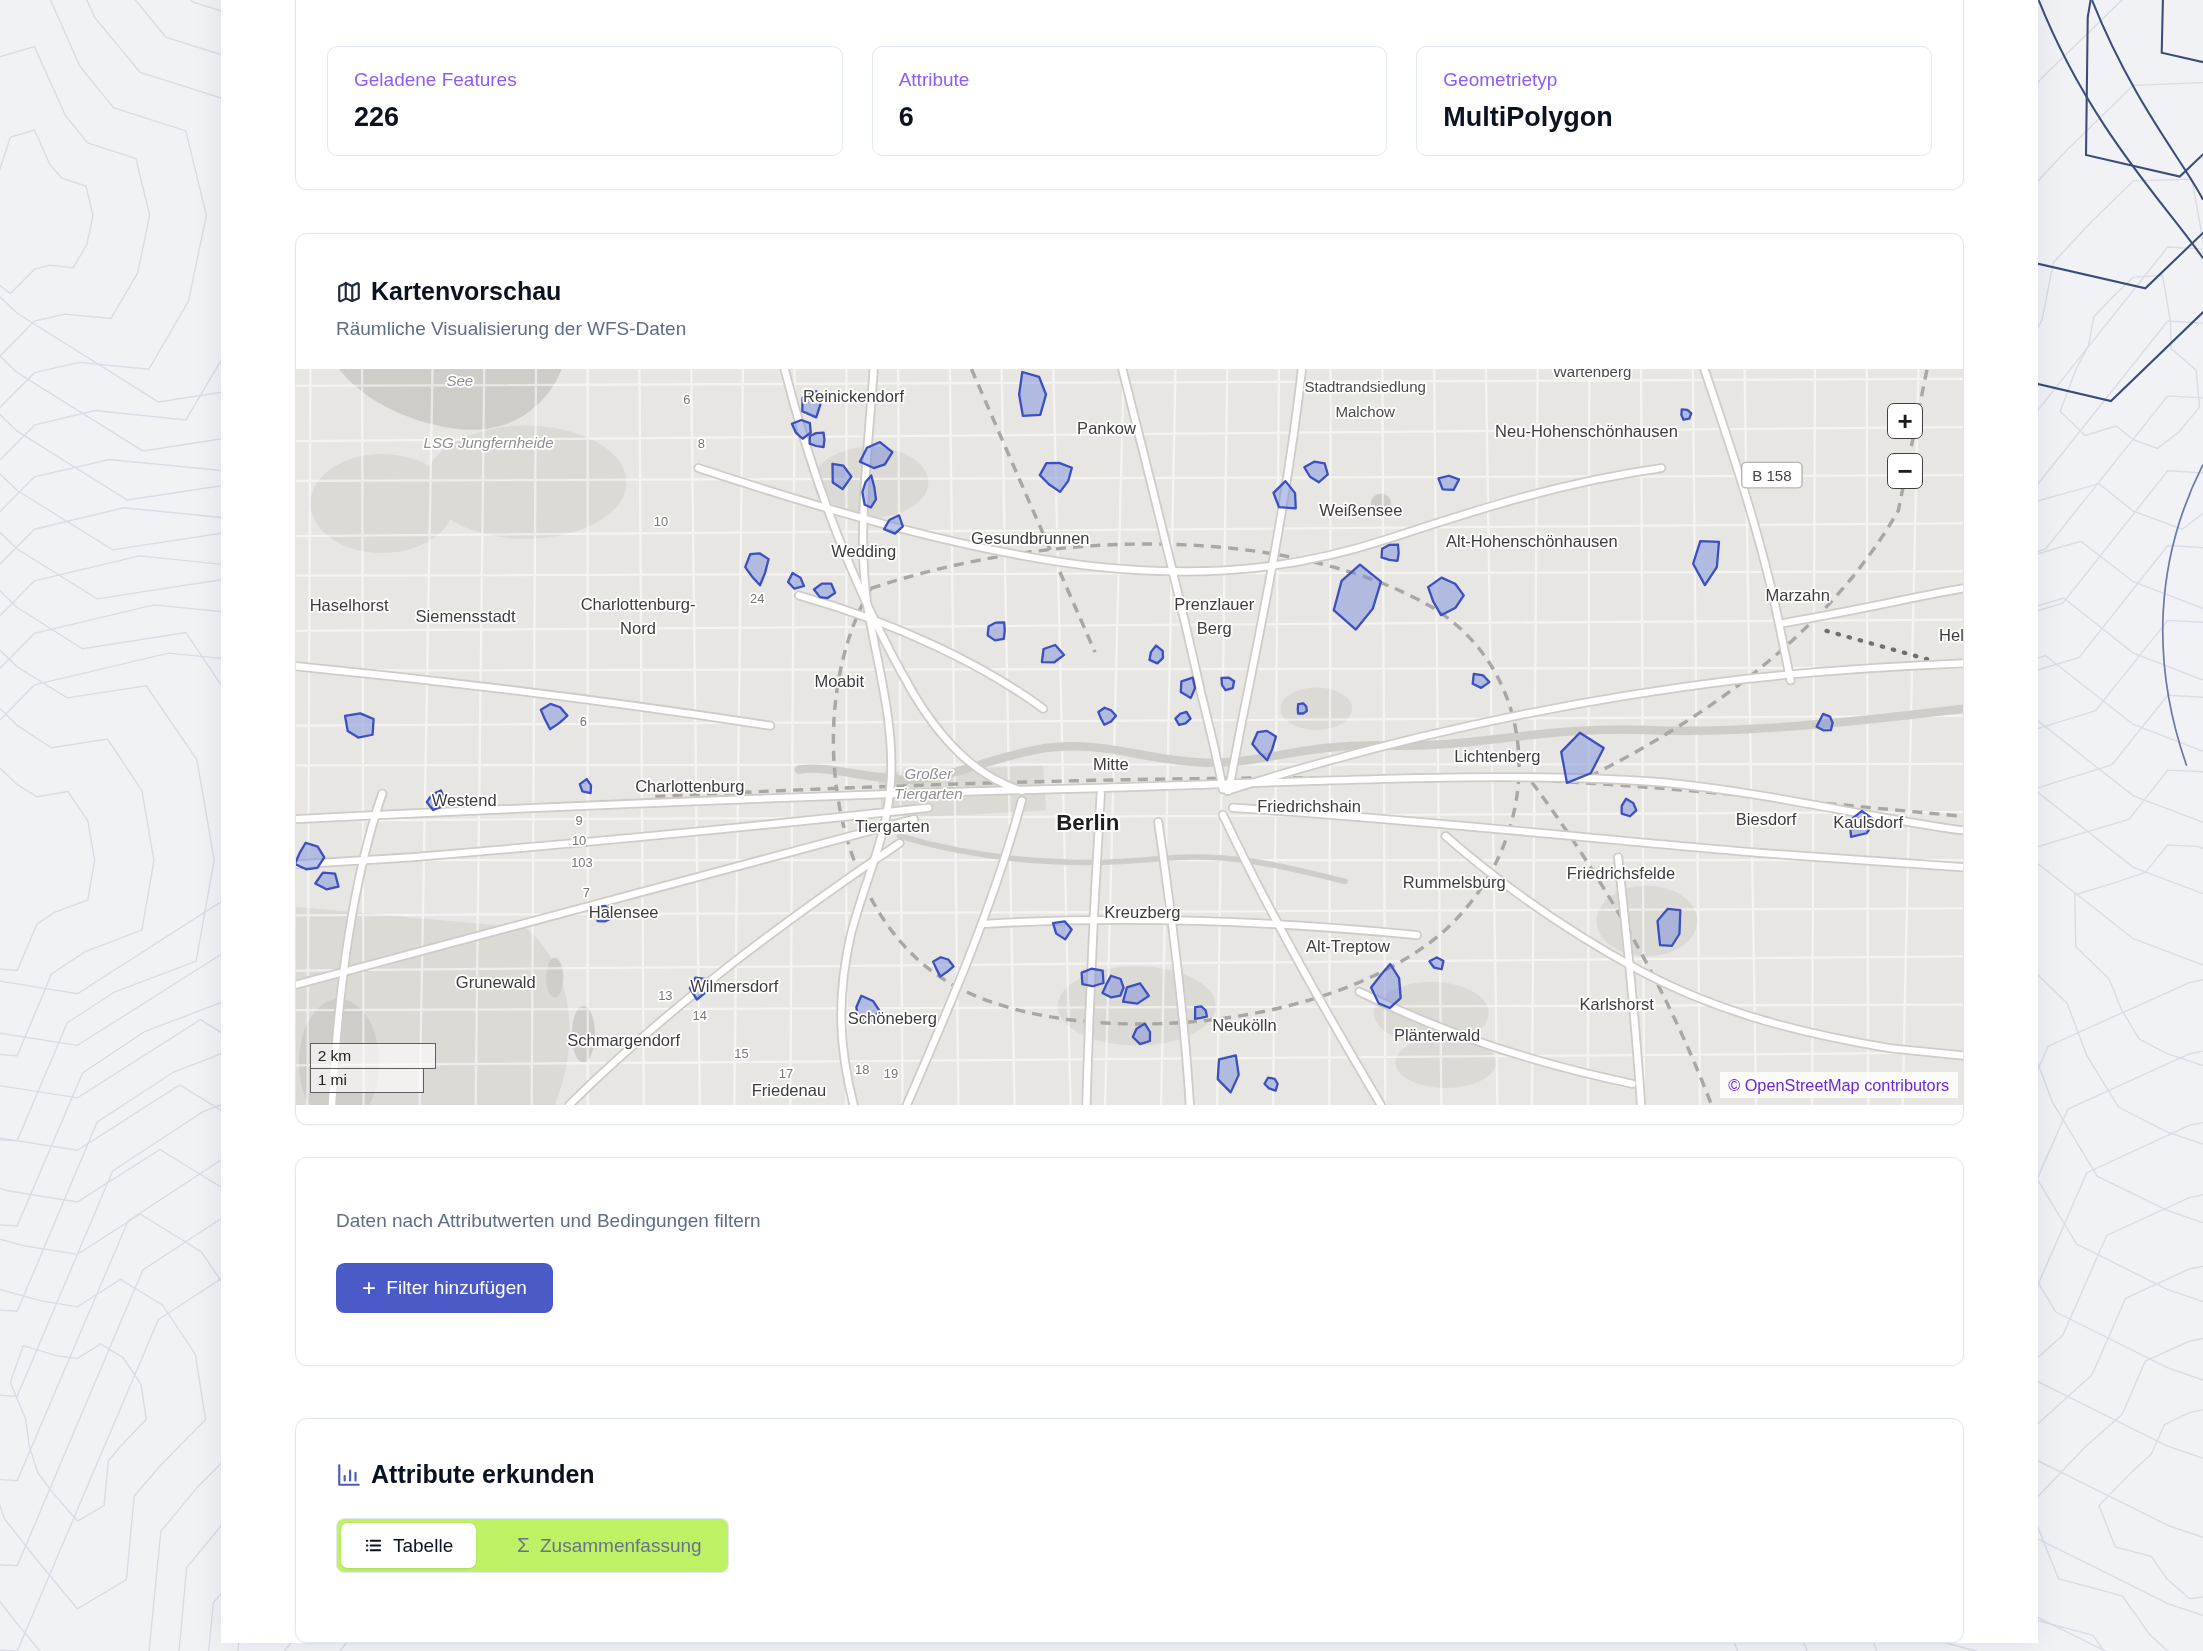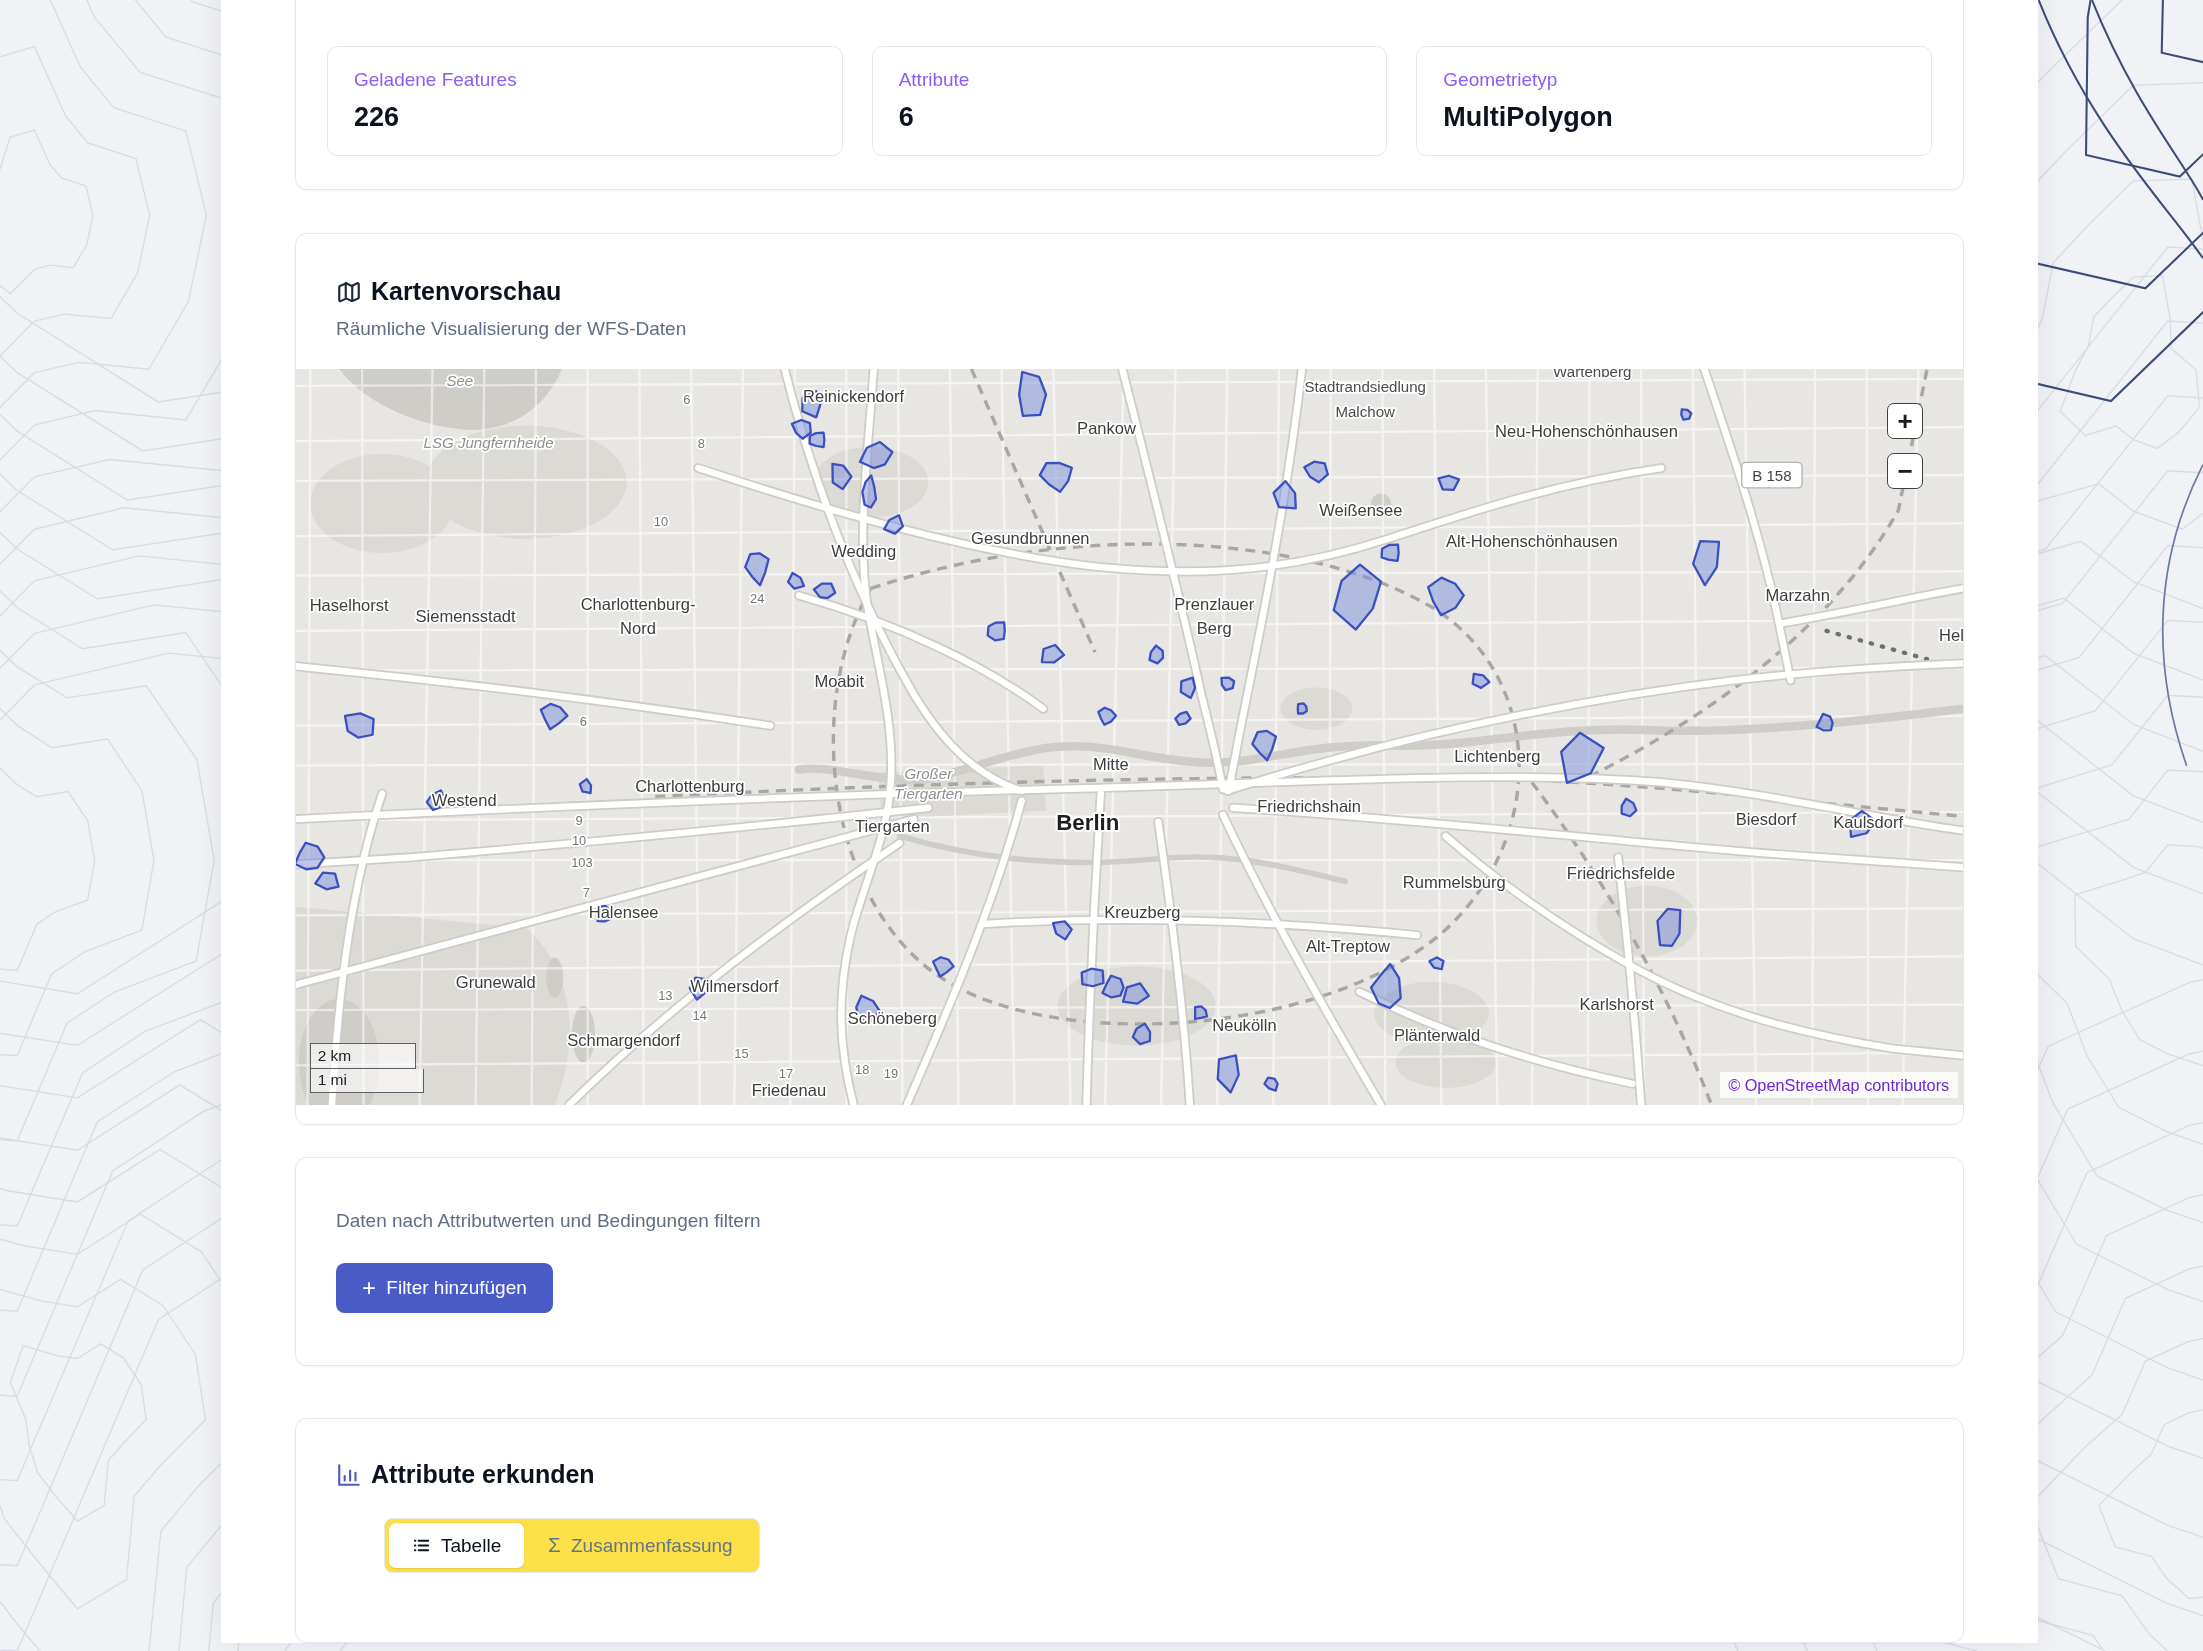--- a/index.html
+++ b/index.html
@@ -26,33 +26,33 @@
   .map-wrap{position:relative;height:736px;background:#e8e6e2;overflow:hidden;}
   .map-wrap svg.mapsvg{position:absolute;left:0;top:0;width:100%;height:100%;display:block;}
   .map-footer{height:19px;}
   .zoom-ctrl{position:absolute;top:34px;right:40px;display:flex;flex-direction:column;gap:13.8px;z-index:3;}
   .zoom-btn{width:36px;height:36px;background:#fff;border:1.7px solid #3f3f3f;border-radius:6.9px;
     font-size:26px;font-weight:600;color:#1c1c1c;display:flex;align-items:center;justify-content:center;
     cursor:pointer;padding:0;line-height:1;font-family:"Liberation Sans",sans-serif;}
   .scale{position:absolute;left:13.8px;bottom:12px;z-index:3;}
   .s-box{background:rgba(255,255,255,.62);border:1.7px solid #5f5f5f;color:#222;
     font-size:15.5px;padding:1.7px 6.9px;box-sizing:border-box;line-height:1.3;}
-  .s-km{width:106px;}
+  .s-km{width:126px;}
   .s-mi{width:114px;border-top:none;}
   .map-attrib{position:absolute;right:5.2px;bottom:6.9px;z-index:3;background:rgba(255,255,255,.78);
     padding:3.4px 8.6px;font-size:16.3px;color:#6d28d9;}
   
   .filter-card{margin-top:32px;padding:40px 40px 52px;}
   .btn-primary{display:inline-flex;align-items:center;gap:10.3px;margin-top:31px;border:none;cursor:pointer;
     color:#fff;font-size:19px;font-family:"Liberation Sans",sans-serif;padding:0 26px;height:50px;border-radius:8.6px;}
   .btn-plus{font-size:24px;font-weight:400;line-height:1;}
   
   .attr-card{margin-top:52px;padding:41px 40px 69px;}
-  .tabs{display:inline-flex;margin-top:29px;background:#fde047;border:0.9px solid #e2e8f0;
-    border-radius:8.6px;padding:4.3px;gap:2px;margin-left:48px;}
+  .tabs{display:inline-flex;margin-top:29px;background:#bef264;border:0.9px solid #e2e8f0;
+    border-radius:8.6px;padding:4.3px;gap:19px;}
   .tab{display:inline-flex;align-items:center;gap:10.3px;font-size:19px;border:none;background:transparent;
     color:#64748b;padding:11.2px 22.4px;border-radius:6.9px;cursor:pointer;font-family:"Liberation Sans",sans-serif;}
   .tab.active{background:#fff;color:#0b1220;box-shadow:0 0.9px 1.7px rgba(15,23,42,.12);}
   .sigma{font-size:20.6px;line-height:1;}
 </style>
 </head>
 <body>
 
 <svg id="bg" viewBox="0 0 2561 1920" width="2203" height="1652">
     <path d="M108,250L101,284L85,311L58,308L40,313L12,341L-13,322L-11,278L-12,250L-10,222L0,196L12,159L40,151L58,191L72,207L100,216L108,250Z" fill="none" stroke="#d9dce6" stroke-width="1.6"></path>

